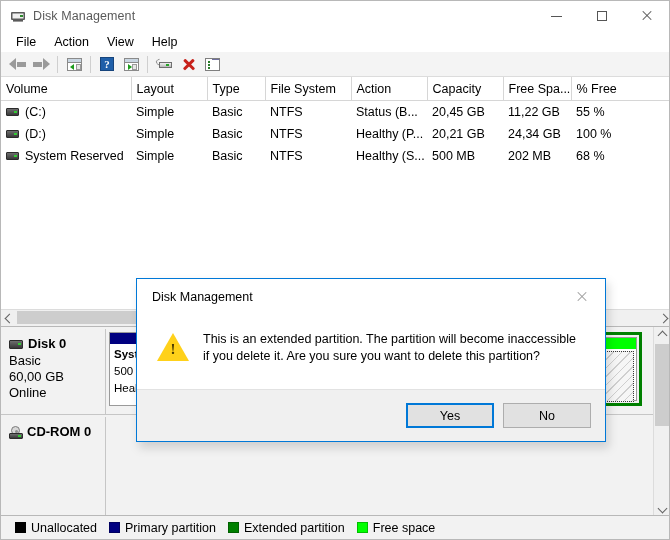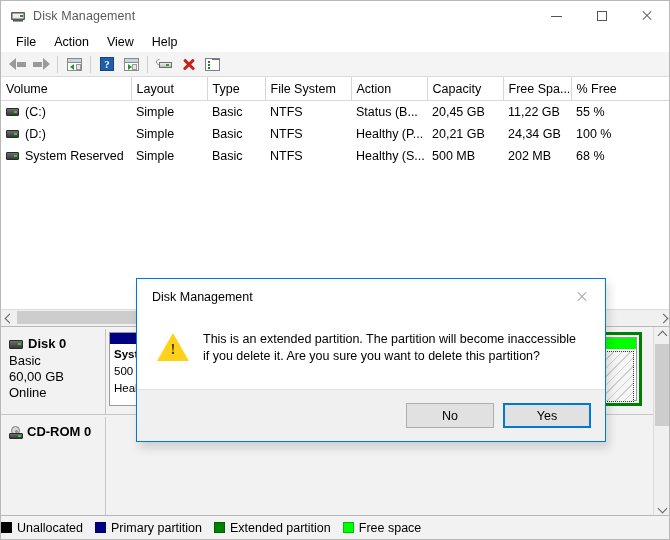--- a/index.html
+++ b/index.html
@@ -359,21 +359,21 @@
     position:absolute; left:1px; top:0; width:14px; height:82px; background:#cdcdcd;
   }
 
   
   .legend {
     position: absolute; left: 0; bottom: 0;
     width: 670px; height: 24px;
     background: #f2f2f2;
     border-top: 1px solid #b8b8b8;
     display: flex; align-items: center;
-    padding-left: 0; box-sizing: border-box;
+    padding-left: 14px; box-sizing: border-box;
     font-size: 12.5px; color:#000;
   }
   .lg { display:flex; align-items:center; margin-right: 12px; }
   .lg .sw { width: 11px; height: 11px; margin-right: 5px; border: 1px solid rgba(0,0,0,.25); box-sizing:border-box; }
 
   
   .dlg-shadow {
     position: absolute;
     left: 138px; top: 282px;
     width: 470px; height: 165px;
@@ -705,18 +705,18 @@
       </div>
     </div>
     <div class="dlg-body">
       <div class="warn-ico">
         <span class="tri"></span>
           <span class="bang">!</span>
       </div>
       <div class="dlg-msg">This is an extended partition. The partition will become inaccessible if you delete it. Are you sure you want to delete this partition?</div>
     </div>
     <div class="dlg-footer">
+      <div class="btn default">Yes</div>
       <div class="btn">No</div>
-      <div class="btn default">Yes</div>
     </div>
   </div>
 
 </div>
 
 </body></html>

